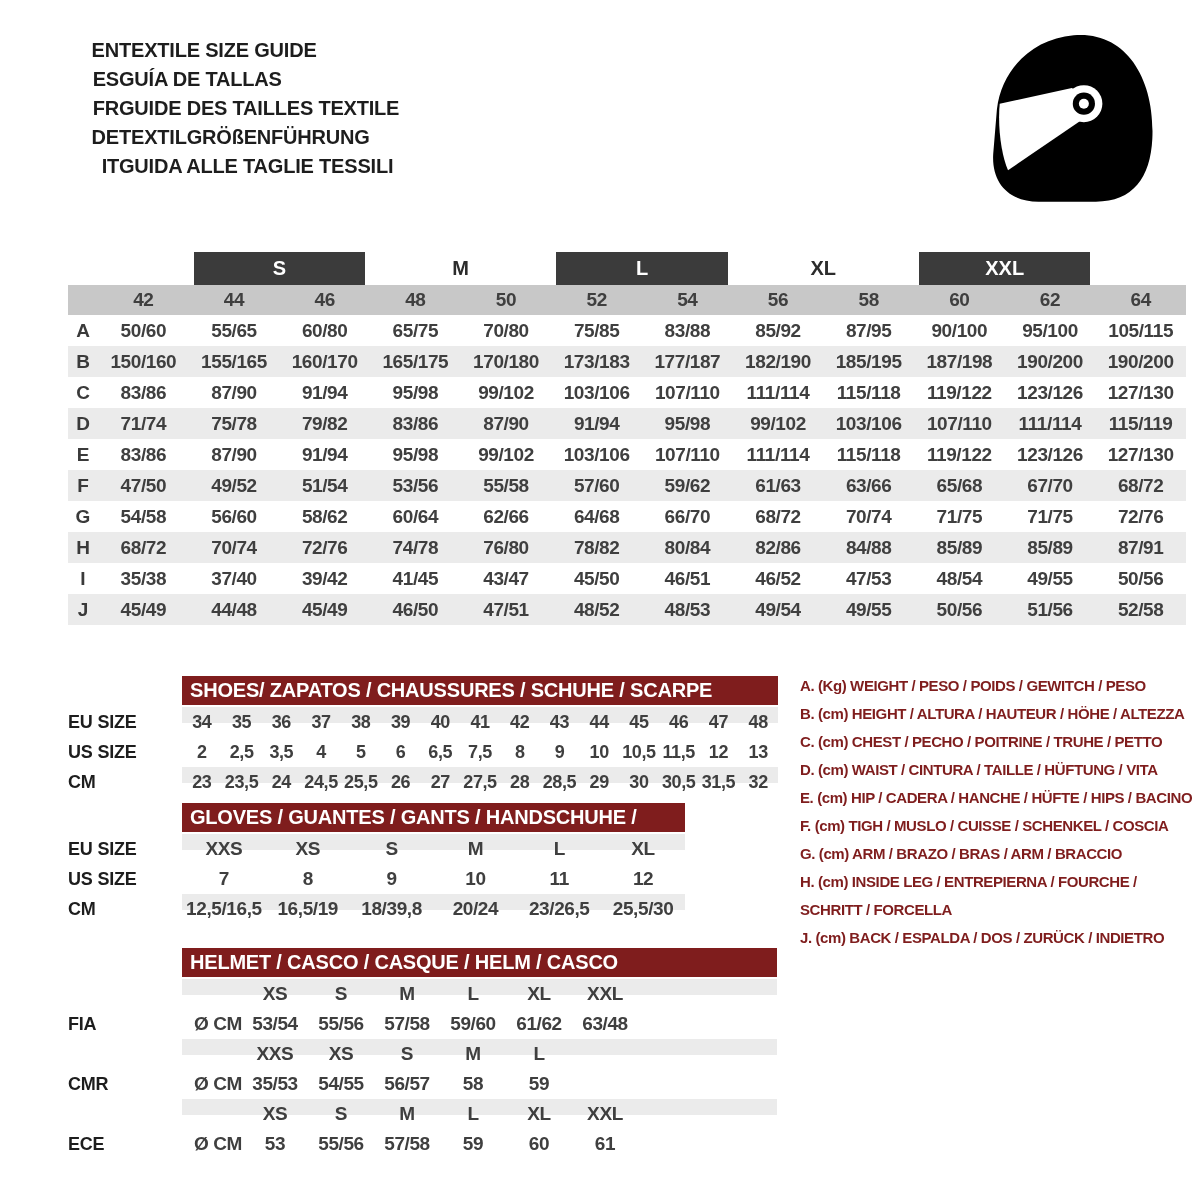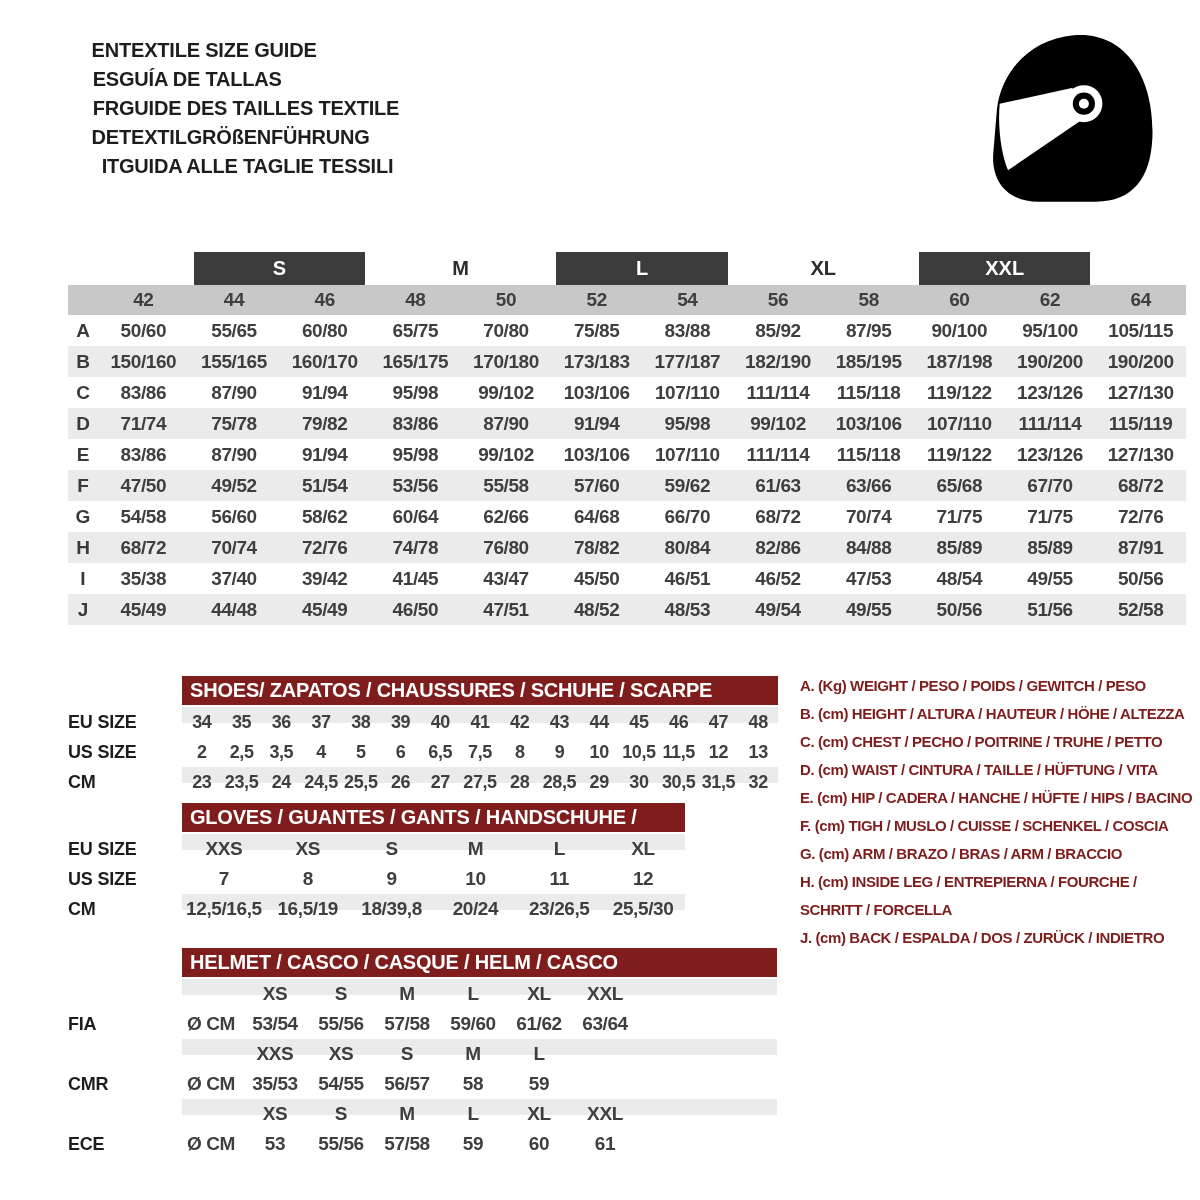--- a/index.html
+++ b/index.html
@@ -35,21 +35,21 @@
   .srow .rcontent{display:grid;height:16px;}
   .srow .rcontent .cell{line-height:30px;font-size:18px;}
   .shoes .bar{width:588px;}
   .shoes .rcontent{width:596px;grid-template-columns:repeat(15,1fr);}
   .gloves .bar{width:495px;}
   .gloves .rcontent{width:503px;grid-template-columns:repeat(6,1fr);}
   .gloves .rcontent .cell{font-size:19px;}
   .helmet .bar{width:587px;}
   .helmet .rcontent{width:595px;grid-template-columns:60px repeat(6,66px) 1fr;}
   .helmet .rcontent .cell{font-size:19px;}
-  .ocm{text-align:left;padding-left:5px;}
+  .ocm{text-align:right;padding-left:5px;}
   
   .legend{position:absolute;left:800px;top:672px;width:400px;}
   .legend-item{font-size:15px;line-height:28px;color:#7f1d1d;letter-spacing:-0.4px;}
 </style>
 </head>
 <body>
 
 <div class="page">
 
   <div class="langs" id="langs">
@@ -385,21 +385,21 @@
         </div>
         <div class="srow">
           <div class="rlabel">FIA</div>
           <div class="rcontent">
             <div class="cell ocm">Ø CM</div>
             <div class="cell">53/54</div>
             <div class="cell">55/56</div>
             <div class="cell">57/58</div>
             <div class="cell">59/60</div>
             <div class="cell">61/62</div>
-            <div class="cell">63/64</div>
+            <div class="cell">63/48</div>
           </div>
         </div>
         <div class="srow">
           <div class="rlabel"></div>
           <div class="rcontent stripe-bg">
             <div class="cell"></div>
             <div class="cell">XXS</div>
             <div class="cell">XS</div>
             <div class="cell">S</div>
             <div class="cell">M</div>

